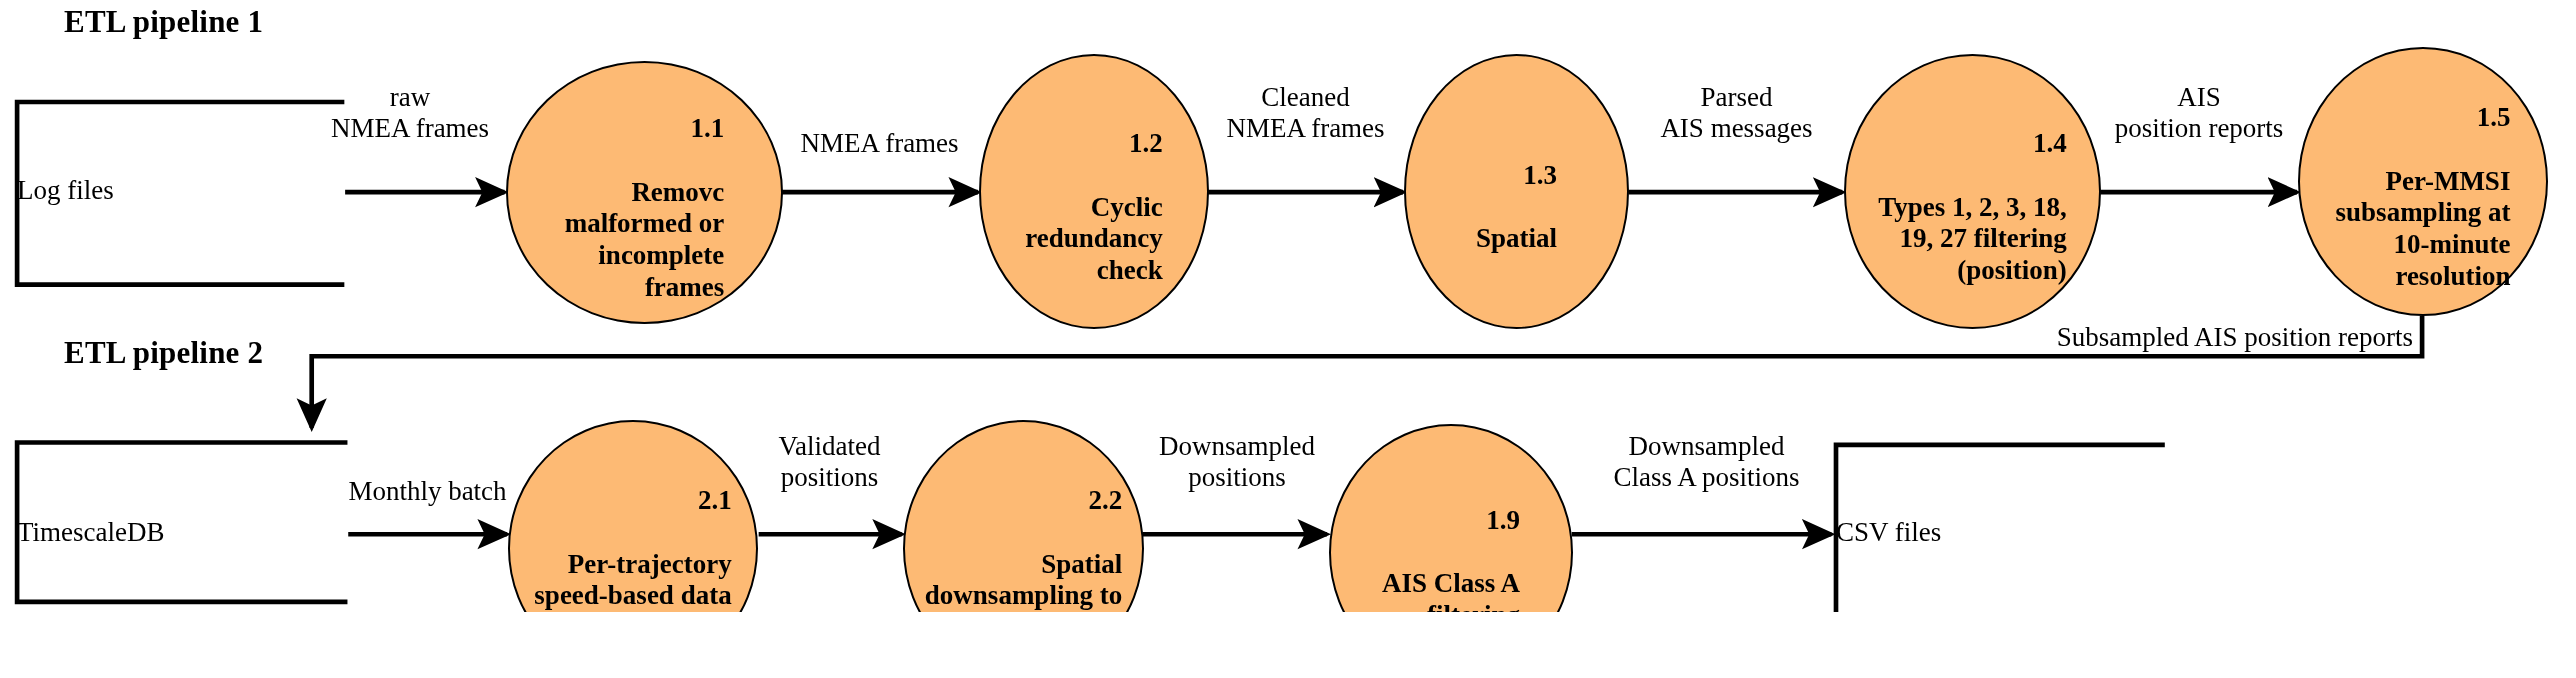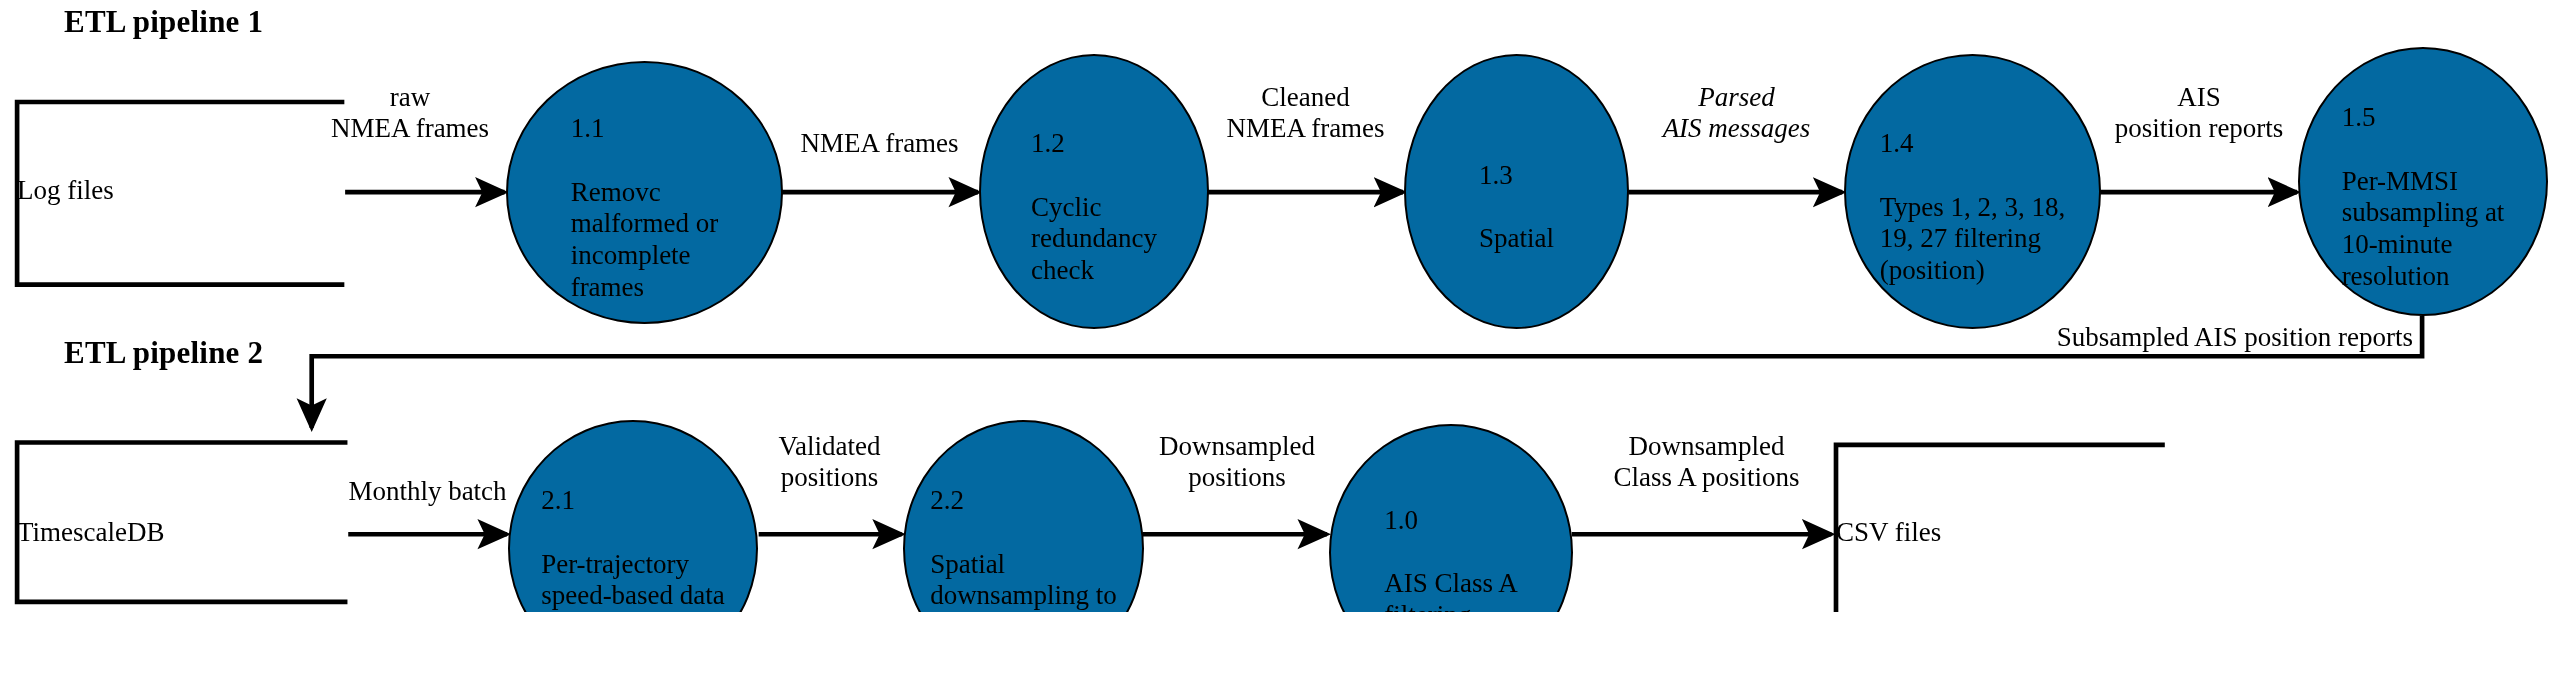--- a/index.html
+++ b/index.html
@@ -39,25 +39,26 @@
     position: absolute;
     font-size: 27px;
     white-space: nowrap;
     text-align: left;
   }
   .process {
     position: absolute;
     box-sizing: border-box;
     border: 2.7px solid #000000;
     border-radius: 50%;
-    background: #0369a1;
+    background: #fdba74;
     display: flex;
     align-items: center;
     justify-content: center;
-    text-align: left;
+    text-align: right;
+    font-weight: bold;
   }
   .process-text {
     font-size: 27px;
     line-height: 1.18;
     padding: 0 4.7px;
     white-space: pre-line;
   }
   .flow-label {
     position: absolute;
     font-size: 27px;
@@ -142,21 +143,21 @@
   <div class="flow-label" style="left:1209px; top:82px; width:193px;">Cleaned
 NMEA frames</div>
 
   <div class="process" style="left:1404px; top:54px; width:225px; height:275px;">
     <div class="process-text">
       <span>1.3</span><br>
       <span>Spatial</span>
     </div>
   </div>
 
-  <div class="flow-label" style="left:1631px; top:82px; width:211px;font-style:italic;">Parsed
+  <div class="flow-label" style="left:1631px; top:82px; width:211px;">Parsed
 AIS messages</div>
 
   <div class="process" style="left:1844px; top:54px; width:257px; height:275px;">
     <div class="process-text">
       <span>1.4</span><br>
       <span>Types 1, 2, 3, 18,
 19, 27 filtering
 (position)</span>
     </div>
   </div>
@@ -201,21 +202,21 @@
 downsampling to
 a 0.19° grid</span>
     </div>
   </div>
 
   <div class="flow-label" style="left:1140px; top:431px; width:194px;">Downsampled
 positions</div>
 
   <div class="process" style="left:1329px; top:424px; width:244px; height:257px;">
     <div class="process-text">
-      <span>1.0</span><br>
+      <span>1.9</span><br>
       <span>AIS Class A
 filtering</span>
     </div>
   </div>
 
   <div class="flow-label" style="left:1578px; top:431px; width:257px;">Downsampled
 Class A positions</div>
 
   <div class="store-label" style="left:1836px; top:517px; width:329px;">CSV files</div>
 

